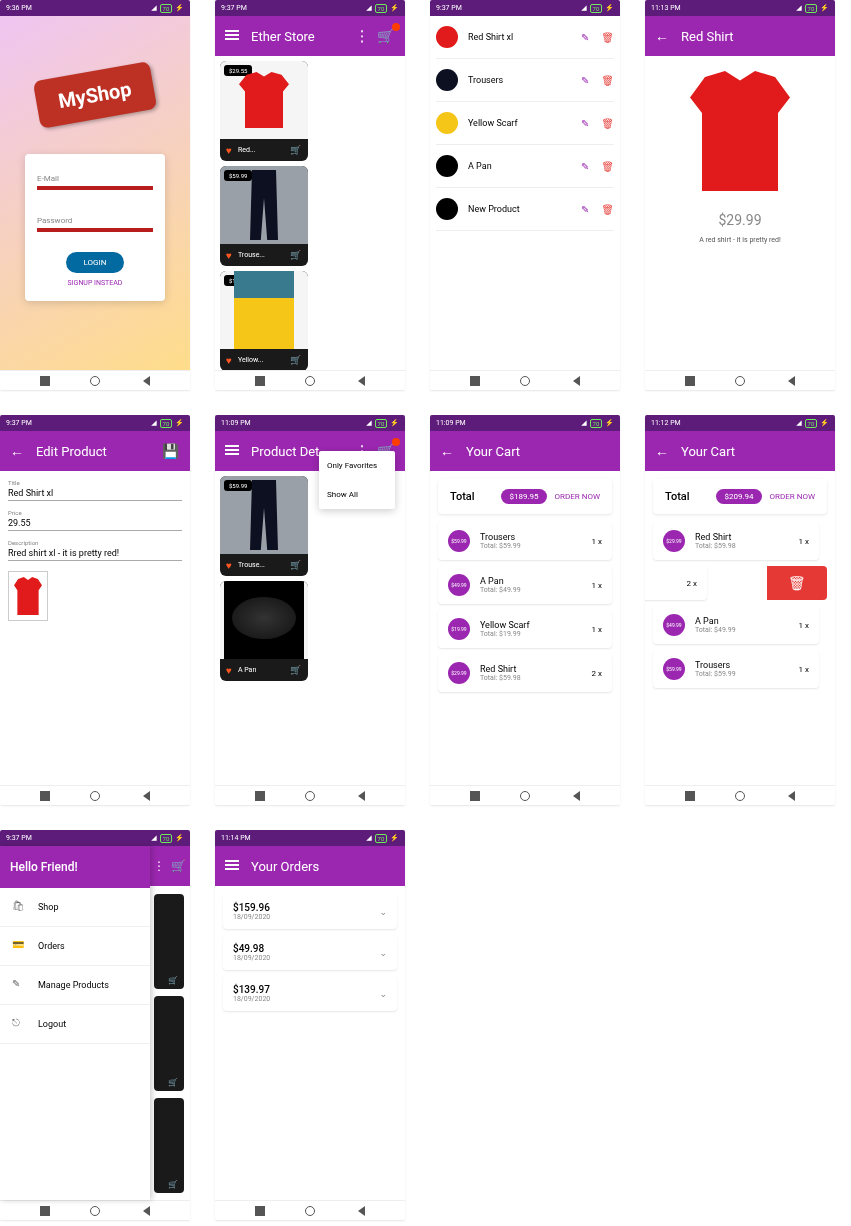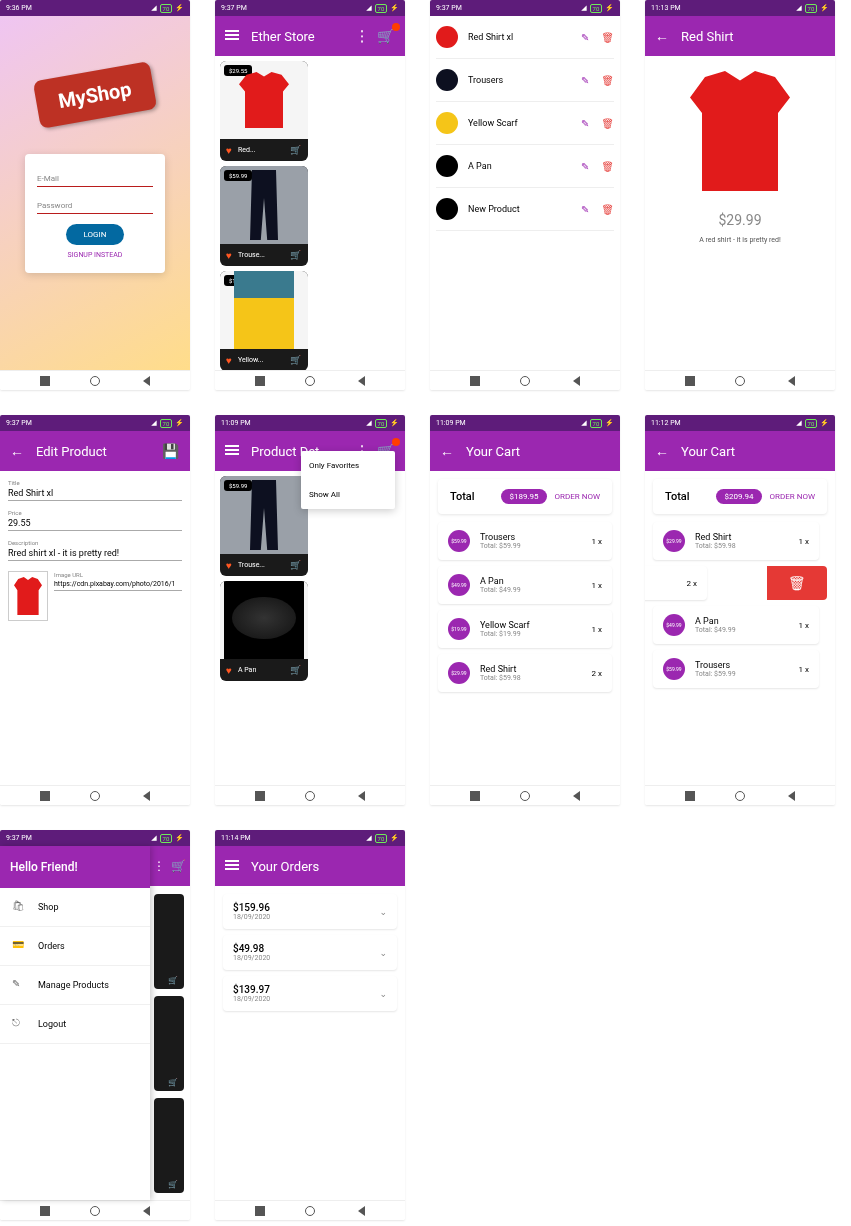--- a/index.html
+++ b/index.html
@@ -27,21 +27,21 @@
 .navbar { height: 20px; background: #fff; display: flex; align-items: center; justify-content: center; gap: 40px; margin-top: auto; font-size: 9px; color: #555; border-top: 0.5px solid #eee; }
 .navbar span { width: 10px; height: 10px; display: inline-block; }
 .nav-sq { background: #555; width: 7px; height: 7px; }
 .nav-ci { border: 1.5px solid #555; border-radius: 50%; width: 8px; height: 8px; }
 .nav-tr { width: 0; height: 0; border-top: 5px solid transparent; border-bottom: 5px solid transparent; border-right: 7px solid #555; }
 
 
 .login-bg { flex: 1; background: linear-gradient(150deg, #efc5f2 0%, #ffdd8a 100%); display: flex; flex-direction: column; align-items: center; padding-top: 55px; }
 .login-logo { background: #bd3124; color: #fff; font-weight: 700; font-size: 20px; padding: 12px 22px; border-radius: 8px; transform: rotate(-10deg); box-shadow: 2px 2px 4px rgba(0,0,0,0.3); }
 .login-card { margin-top: 35px; background: #fff; border-radius: 4px; width: 140px; padding: 14px 12px; box-shadow: 0 2px 8px rgba(0,0,0,0.15); }
-.login-field { font-size: 8px; color: #888; padding: 6px 0 3px; border-bottom: 1px solid #b91c1c; margin-bottom: 8px; }
+.login-field { font-size: 8px; color: #888; padding: 6px 0 3px; border-bottom: 4px solid #b91c1c; margin-bottom: 20px; }
 .login-btn { background: #0369a1; color: #fff; font-size: 8px; padding: 6px 18px; border-radius: 12px; display: block; margin: 10px auto 6px; width: fit-content; border: none; }
 .login-link { font-size: 7px; color: #9b27b0; text-align: center; display: block; }
 
 
 .grid-body { flex: 1; background: #fff; padding: 5px; overflow: hidden; }
 .pgrid { display: flex; flex-wrap: wrap; gap: 5px; }
 .pcard { width: 88px; background: #1a1a1a; border-radius: 6px; overflow: hidden; position: relative; }
 .pimg { width: 100%; height: 78px; background: #f5f5f5; display: flex; align-items: center; justify-content: center; }
 .ptag { position: absolute; top: 4px; left: 4px; background: #000; color: #fff; font-size: 6px; padding: 2px 5px; border-radius: 3px; }
 .pbar { display: flex; align-items: center; padding: 4px 6px; color: #fff; font-size: 7px; height: 22px; }
@@ -78,21 +78,21 @@
 
 .eform { flex: 1; padding: 8px; }
 .efield { margin-bottom: 8px; }
 .elabel { font-size: 6px; color: #888; }
 .einput { font-size: 9px; border-bottom: 1px solid #aaa; padding: 2px 0; }
 .eimgrow { display: flex; gap: 6px; margin-top: 10px; }
 .eimgbox { width: 40px; height: 50px; border: 1px solid #ccc; display: flex; align-items: center; justify-content: center; }
 .eimgbox .shirt-red { width: 28px; height: 38px; }
 
 
-.pop-menu { position: absolute; top: 36px; right: 10px; background: #fff; border-radius: 2px; box-shadow: 0 2px 8px rgba(0,0,0,0.2); z-index: 5; width: 94px; }
+.pop-menu { position: absolute; top: 36px; right: 10px; background: #fff; border-radius: 2px; box-shadow: 0 2px 8px rgba(0,0,0,0.2); z-index: 5; width: 76px; }
 .pop-item { padding: 10px 8px; font-size: 8px; }
 
 
 .cart-card { margin: 8px; background: #fff; border-radius: 4px; box-shadow: 0 1px 3px rgba(0,0,0,0.1); padding: 10px 12px; display: flex; align-items: center; font-size: 11px; }
 .cart-card .ttl { font-weight: 500; }
 .cart-card .amt { margin-left: auto; background: #9b27b0; color: #fff; border-radius: 10px; padding: 3px 8px; font-size: 8px; }
 .cart-card .ordbtn { margin-left: 8px; color: #9b27b0; font-size: 8px; }
 .citems { flex: 1; padding: 0 8px; }
 .citem { background: #fff; border-radius: 4px; box-shadow: 0 1px 2px rgba(0,0,0,0.1); display: flex; align-items: center; padding: 8px 10px; margin-bottom: 6px; }
 .cchip { width: 22px; height: 22px; border-radius: 50%; background: #9b27b0; color: #fff; font-size: 5px; display: flex; align-items: center; justify-content: center; margin-right: 10px; }
@@ -310,24 +310,20 @@
           <div class="einput">29.55</div>
         </div>
     <div class="efield">
           <div class="elabel">Description</div>
           <div class="einput">Rred shirt xl - it is pretty red!</div>
         </div>
     <div class="eimgrow">
       <div class="eimgbox">
             <div class="shirt-red"></div>
           </div>
-      <div class="efield" style="flex:1">
-            <div class="elabel">Image URL</div>
-            <div class="einput" style="font-size:7px;overflow:hidden;white-space:nowrap">https://cdn.pixabay.com/photo/2016/1</div>
-          </div>
     </div>
   </div>
   <div class="navbar">
         <span class="nav-sq"></span>
         <span class="nav-ci"></span>
         <span class="nav-tr"></span>
       </div>
 </div>
 
 <div class="screen">

